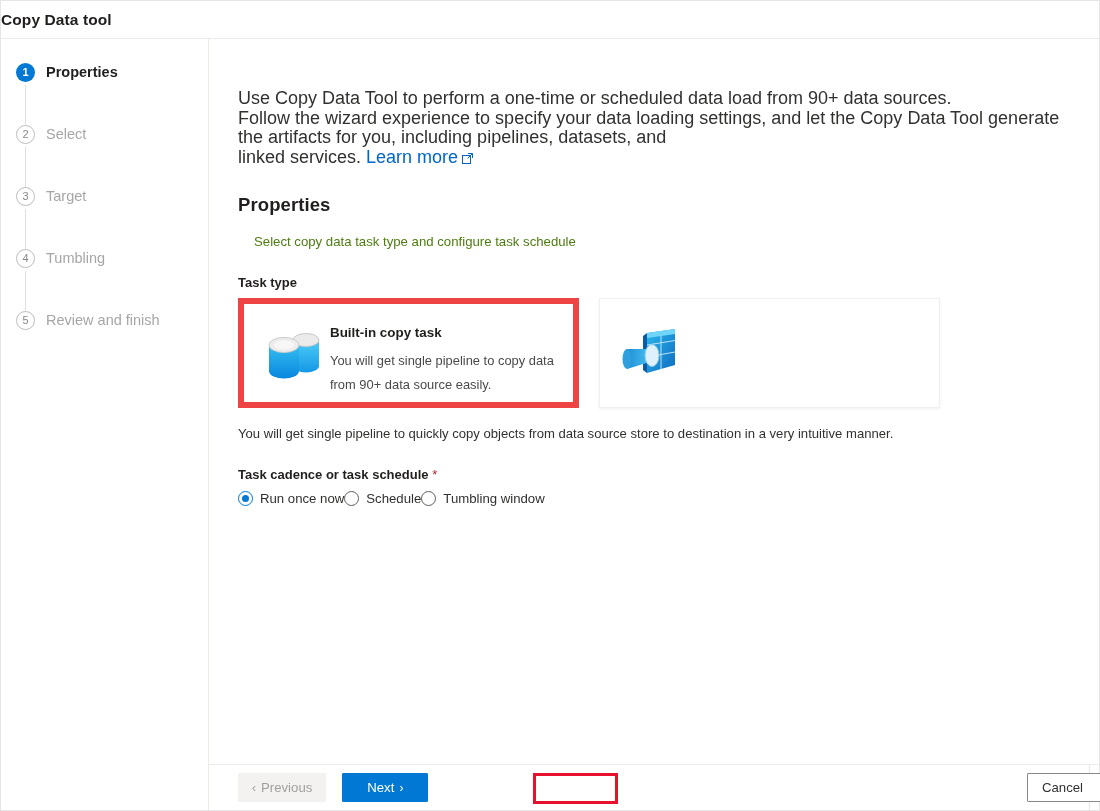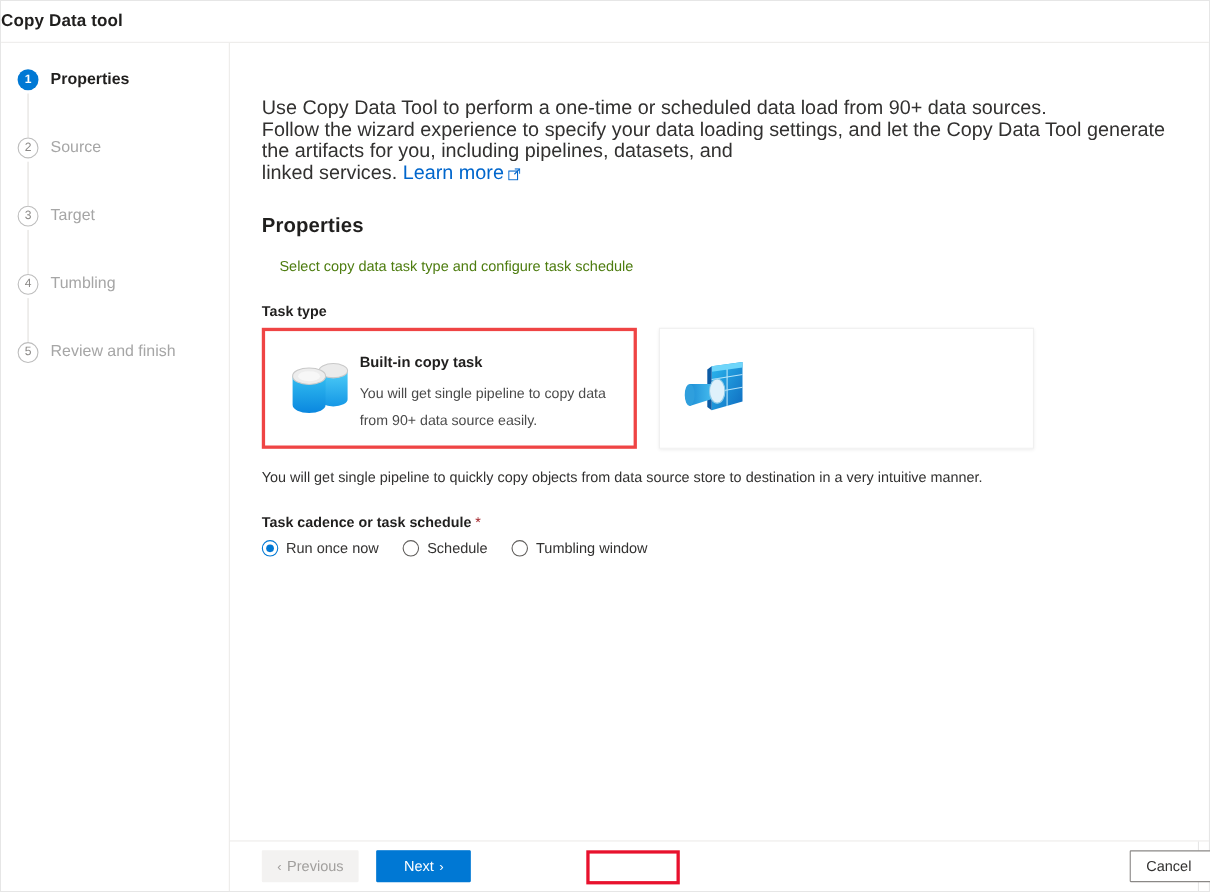--- a/index.html
+++ b/index.html
@@ -172,21 +172,21 @@
   .card {
     width: 341px;
     height: 110px;
     background: #ffffff;
     display: flex;
     align-items: flex-start;
     padding: 17px 14px 0 14px;
     cursor: pointer;
   }
   .card.selected {
-    border: 3px solid #ef4444;
+    border: 6px solid #ef4444;
   }
   .card.unselected {
     border: 1px solid #f0f0f0;
     box-shadow: 0 1px 3px rgba(0,0,0,0.07);
   }
   .card-icon {
     flex: 0 0 72px;
     width: 72px; height: 72px;
     display: flex;
     align-items: center;
@@ -211,21 +211,20 @@
   .helper-text {
     font-size: 13.1px;
     color: #323130;
     margin: 18px 0 0 0;
   }
 
   
   .radio-row {
     display: flex;
     align-items: center;
-    gap: 22px;
     margin-top: 9px;
   }
   .radio {
     display: flex;
     align-items: center;
     cursor: pointer;
     gap: 7px;
   }
   .radio-mark {
     width: 15px; height: 15px;
@@ -337,21 +336,21 @@
 
       <div class="step active">
         <div class="step-connector"></div>
         <span class="step-badge">1</span>
         <span class="step-label">Properties</span>
       </div>
 
       <div class="step idle">
         <div class="step-connector"></div>
         <span class="step-badge">2</span>
-        <span class="step-label">Source</span>
+        <span class="step-label">Select</span>
       </div>
 
       <div class="step idle">
         <div class="step-connector"></div>
         <span class="step-badge">3</span>
         <span class="step-label">Target</span>
       </div>
 
       <div class="step idle">
         <div class="step-connector"></div>

